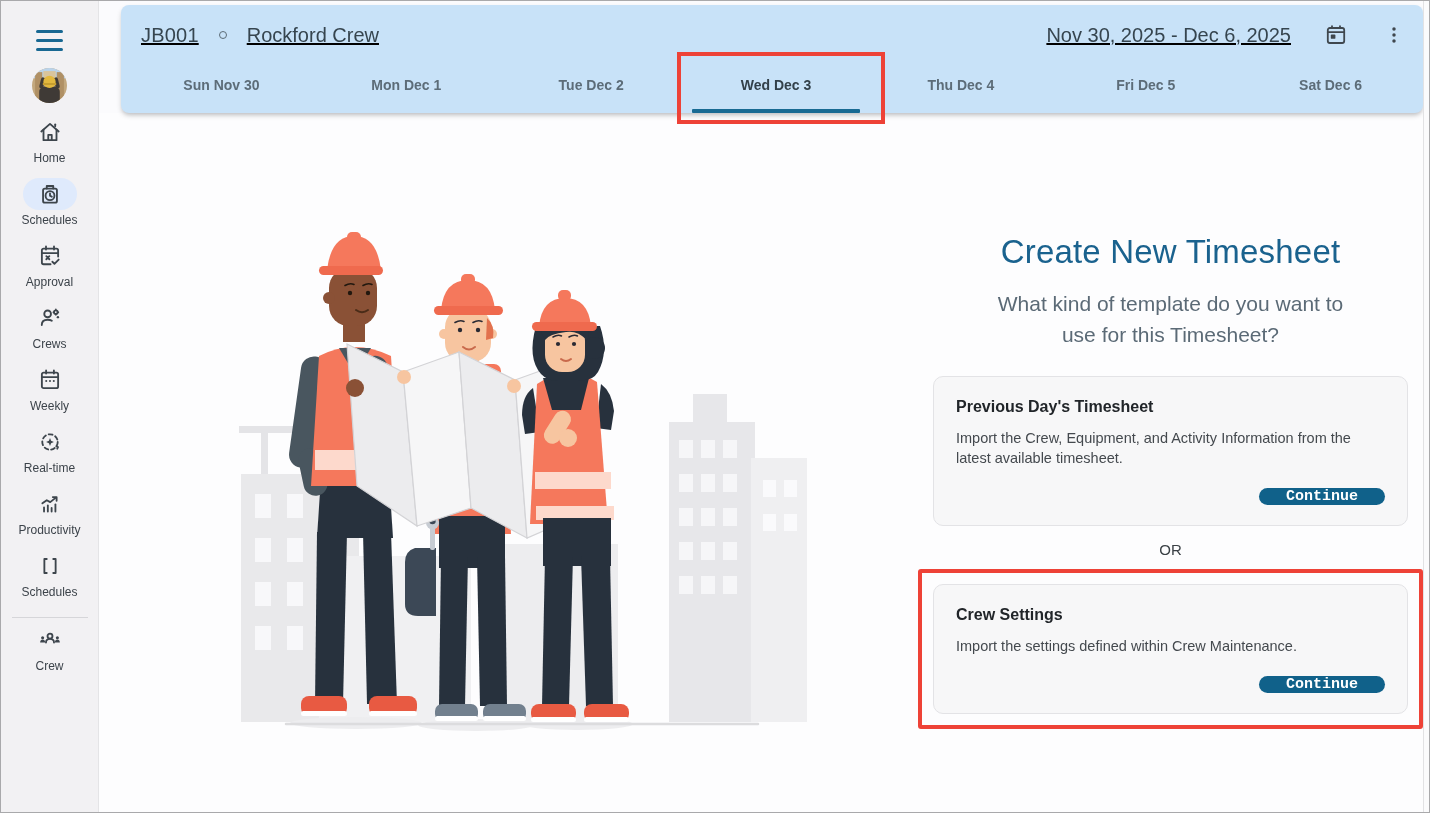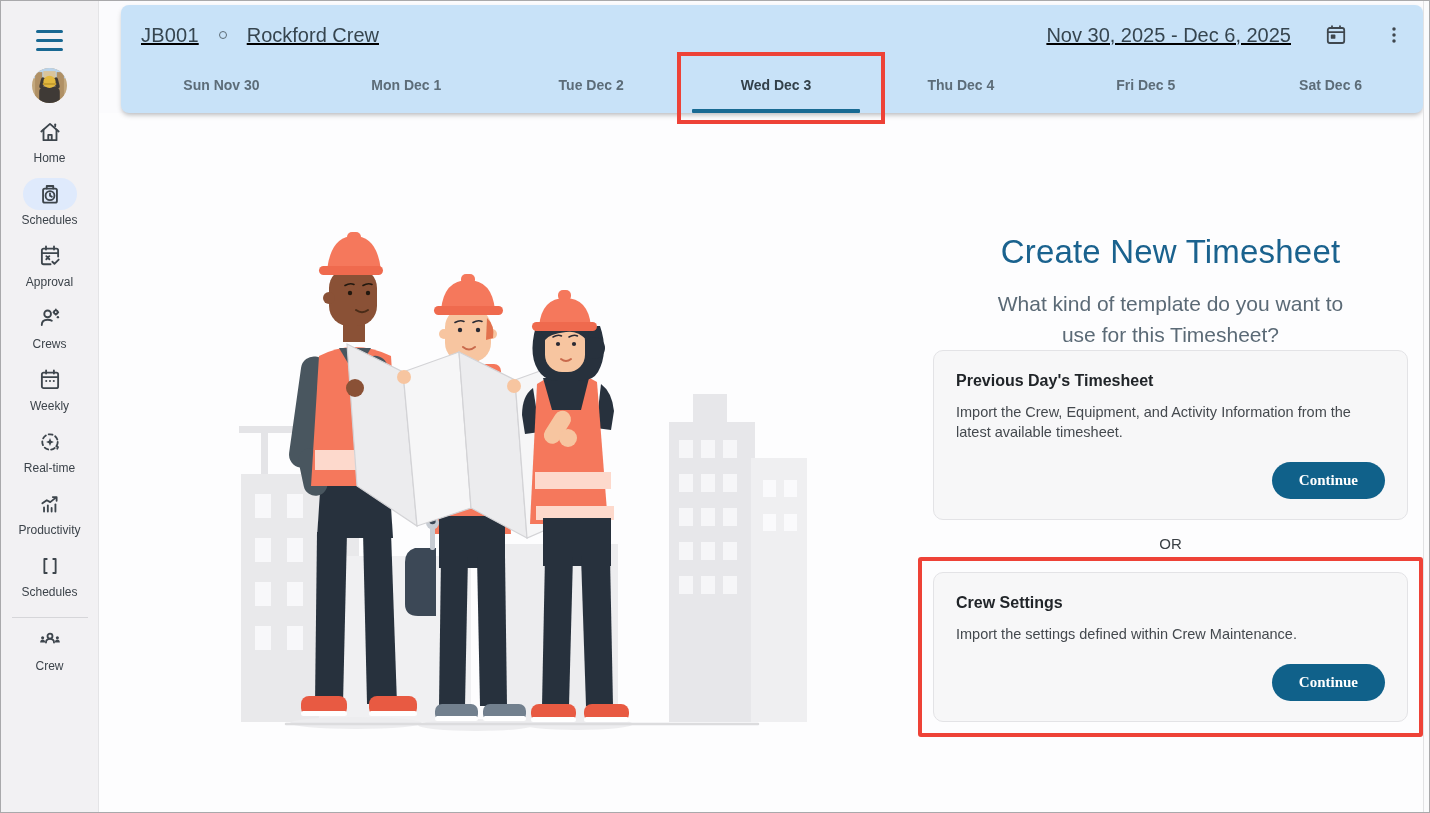--- a/index.html
+++ b/index.html
@@ -36,26 +36,26 @@
   .tab.selected { color:#32404a; }
   .tab-indicator { position:absolute; left:8px; right:8px; bottom:0; height:4px; background:#186a93; border-radius:1px; }
   .tab-annotation { position:absolute; top:-5px; bottom:-11px; left:-7px; right:-17px; border:4px solid #ee4237; pointer-events:none; z-index:6; }
 
   
   .content { position:absolute; left:0; right:6px; top:112px; bottom:0; background:#fdfdfe; }
   .illustration { position:absolute; left:132px; top:113px; width:580px; height:520px; }
   .right-panel { position:absolute; left:834px; top:120px; width:475px; }
   .page-title { font-size:33px; font-weight:500; color:#1a628e; text-align:center; letter-spacing:.2px; }
   .page-subtitle { margin:17px auto 0; max-width:370px; font-size:21px; line-height:31px; color:#5b6a76; text-align:center; }
-  .card { background:#f7f7f8; border:1px solid #e3e3e6; border-radius:10px; padding:21px 22px 20px; }
+  .card { margin-top:26px; background:#f7f7f8; border:1px solid #e3e3e6; border-radius:10px; padding:21px 22px 20px; }
   .card-title { font-size:16px; font-weight:700; color:#212529; }
   .card-desc { margin-top:12px; font-size:14.5px; line-height:20px; color:#44494e; }
   .card-actions { margin-top:20px; display:flex; justify-content:flex-end; }
-  .btn-continue { border:none; background:#10618a; color:#ffffff; font-family:Liberation Serif, serif; font-size:15px; font-weight:700; padding:10px 27px; border-radius:20px; cursor:pointer; }
-  .or-divider { margin:15px 0 5px; text-align:center; font-size:15px; color:#3a4045; }
+  .btn-continue { border:none; background:#10618a; color:#ffffff; font-family:Liberation Mono, monospace; font-size:15px; font-weight:700; padding:0 27px; border-radius:20px; cursor:pointer; }
+  .or-divider { margin:15px 0 11px; text-align:center; font-size:15px; color:#3a4045; }
   .card-annotation { border:4px solid #ee4237; border-radius:3px; padding:11px; margin:0 -15px; }
   .card-annotation .card { margin-top:0; }
 
   .scroll-rail { position:absolute; right:0; top:0; bottom:0; width:6px; background:#fbfbfc; border-left:1px solid #e2e2e4; z-index:10; }
 </style>
 </head>
 <body>
 
 <div class="frame">
 

